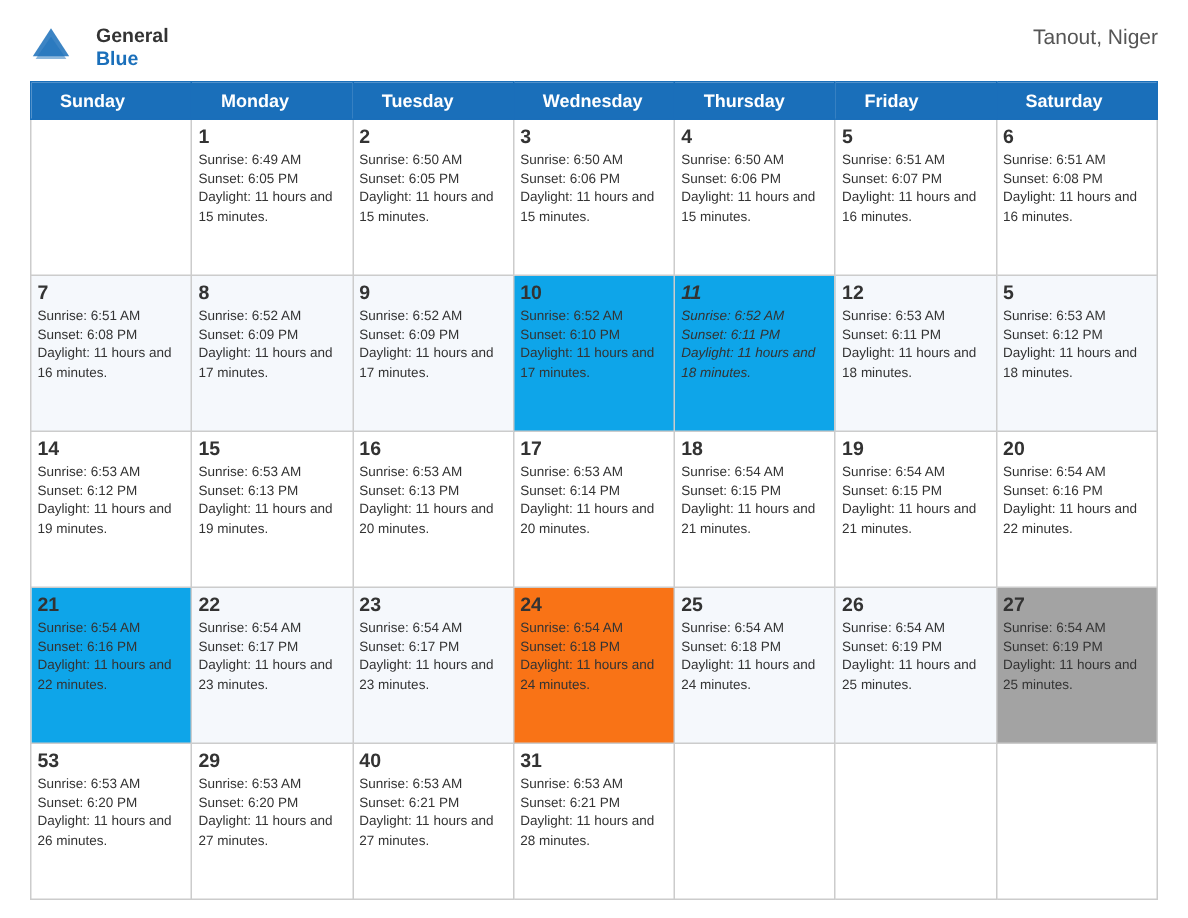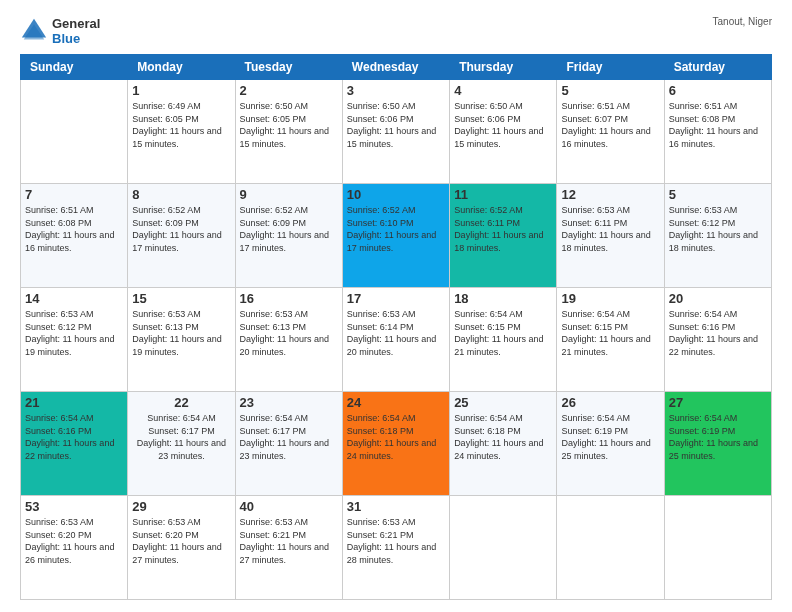--- a/index.html
+++ b/index.html
@@ -19,53 +19,53 @@
     }
     .header {
       display: flex;
       justify-content: space-between;
       align-items: flex-start;
       margin-bottom: 8px;
     }
     .logo {
       display: flex;
       align-items: center;
-      gap: 4px;
+      gap: 16px;
       justify-content: flex-end;
     }
     .logo-icon {
       width: 28px;
       height: 28px;
     }
     .title-block {
       text-align: right;
     }
     .calendar-title {
       font-size: 32px;
       font-weight: bold;
       color: #333;
       line-height: 1.1;
     }
     .calendar-subtitle {
-      font-size: 10px;
+      font-size: 14px;
       color: #555;
     }
     .calendar {
       flex: 1;
       border: 1px solid #ccc;
       border-collapse: collapse;
       width: 100%;
       table-layout: fixed;
     }
     .calendar th {
       background: #1a6fba;
       color: #fff;
       font-size: 12px;
       font-weight: bold;
-      padding: 5px 9px;
+      padding: 5px 19px;
       text-align: left;
       border: 1px solid #1a6fba;
     }
     .calendar td {
       border: 1px solid #ccc;
       vertical-align: top;
       padding: 3px 4px;
       font-size: 9.5px;
       color: #333;
       height: 88px;
@@ -152,21 +152,21 @@
             <div class="day-info">Sunrise: 6:52 AM<br>Sunset: 6:09 PM<br>Daylight: 11 hours and 17 minutes.</div>
           </td>
           <td style="background: rgb(245, 248, 252);">
             <div class="day-num">9</div>
             <div class="day-info">Sunrise: 6:52 AM<br>Sunset: 6:09 PM<br>Daylight: 11 hours and 17 minutes.</div>
           </td>
           <td style="background: #0ea5e9;">
             <div class="day-num">10</div>
             <div class="day-info">Sunrise: 6:52 AM<br>Sunset: 6:10 PM<br>Daylight: 11 hours and 17 minutes.</div>
           </td>
-          <td style="background: #14b8a6;">
+          <td style="background: #0ea5e9; font-style: italic;">
             <div class="day-num">11</div>
             <div class="day-info">Sunrise: 6:52 AM<br>Sunset: 6:11 PM<br>Daylight: 11 hours and 18 minutes.</div>
           </td>
           <td style="background: rgb(245, 248, 252);">
             <div class="day-num">12</div>
             <div class="day-info">Sunrise: 6:53 AM<br>Sunset: 6:11 PM<br>Daylight: 11 hours and 18 minutes.</div>
           </td>
           <td style="background: rgb(245, 248, 252);">
             <div class="day-num">5</div>
             <div class="day-info">Sunrise: 6:53 AM<br>Sunset: 6:12 PM<br>Daylight: 11 hours and 18 minutes.</div>
@@ -196,45 +196,45 @@
           <td>
             <div class="day-num">19</div>
             <div class="day-info">Sunrise: 6:54 AM<br>Sunset: 6:15 PM<br>Daylight: 11 hours and 21 minutes.</div>
           </td>
           <td>
             <div class="day-num">20</div>
             <div class="day-info">Sunrise: 6:54 AM<br>Sunset: 6:16 PM<br>Daylight: 11 hours and 22 minutes.</div>
           </td>
         </tr>
         <tr style="background: rgb(245, 248, 252);">
-          <td style="background: #14b8a6;">
+          <td style="background: #0ea5e9;">
             <div class="day-num">21</div>
             <div class="day-info">Sunrise: 6:54 AM<br>Sunset: 6:16 PM<br>Daylight: 11 hours and 22 minutes.</div>
           </td>
-          <td style="background: rgb(245, 248, 252); text-align: center;">
+          <td style="background: rgb(245, 248, 252);">
             <div class="day-num">22</div>
             <div class="day-info">Sunrise: 6:54 AM<br>Sunset: 6:17 PM<br>Daylight: 11 hours and 23 minutes.</div>
           </td>
           <td style="background: rgb(245, 248, 252);">
             <div class="day-num">23</div>
             <div class="day-info">Sunrise: 6:54 AM<br>Sunset: 6:17 PM<br>Daylight: 11 hours and 23 minutes.</div>
           </td>
           <td style="background: #f97316;">
             <div class="day-num">24</div>
             <div class="day-info">Sunrise: 6:54 AM<br>Sunset: 6:18 PM<br>Daylight: 11 hours and 24 minutes.</div>
           </td>
           <td style="background: rgb(245, 248, 252);">
             <div class="day-num">25</div>
             <div class="day-info">Sunrise: 6:54 AM<br>Sunset: 6:18 PM<br>Daylight: 11 hours and 24 minutes.</div>
           </td>
           <td style="background: rgb(245, 248, 252);">
             <div class="day-num">26</div>
             <div class="day-info">Sunrise: 6:54 AM<br>Sunset: 6:19 PM<br>Daylight: 11 hours and 25 minutes.</div>
           </td>
-          <td style="background: #22c55e;">
+          <td style="background: #a3a3a3;">
             <div class="day-num">27</div>
             <div class="day-info">Sunrise: 6:54 AM<br>Sunset: 6:19 PM<br>Daylight: 11 hours and 25 minutes.</div>
           </td>
         </tr>
         <tr>
           <td>
             <div class="day-num">53</div>
             <div class="day-info">Sunrise: 6:53 AM<br>Sunset: 6:20 PM<br>Daylight: 11 hours and 26 minutes.</div>
           </td>
           <td>

